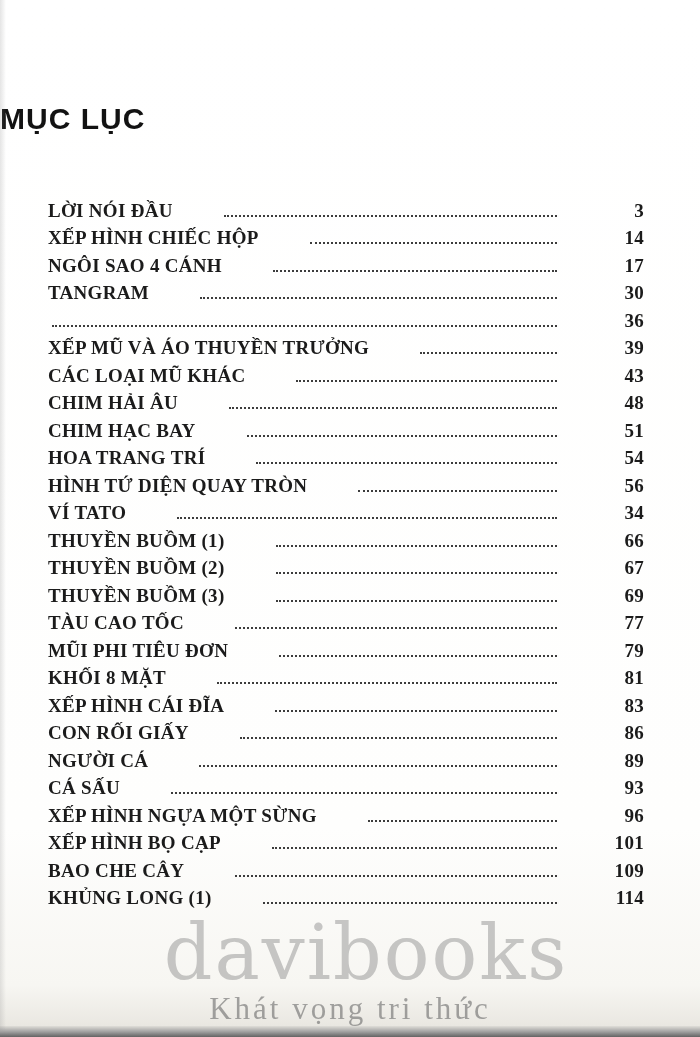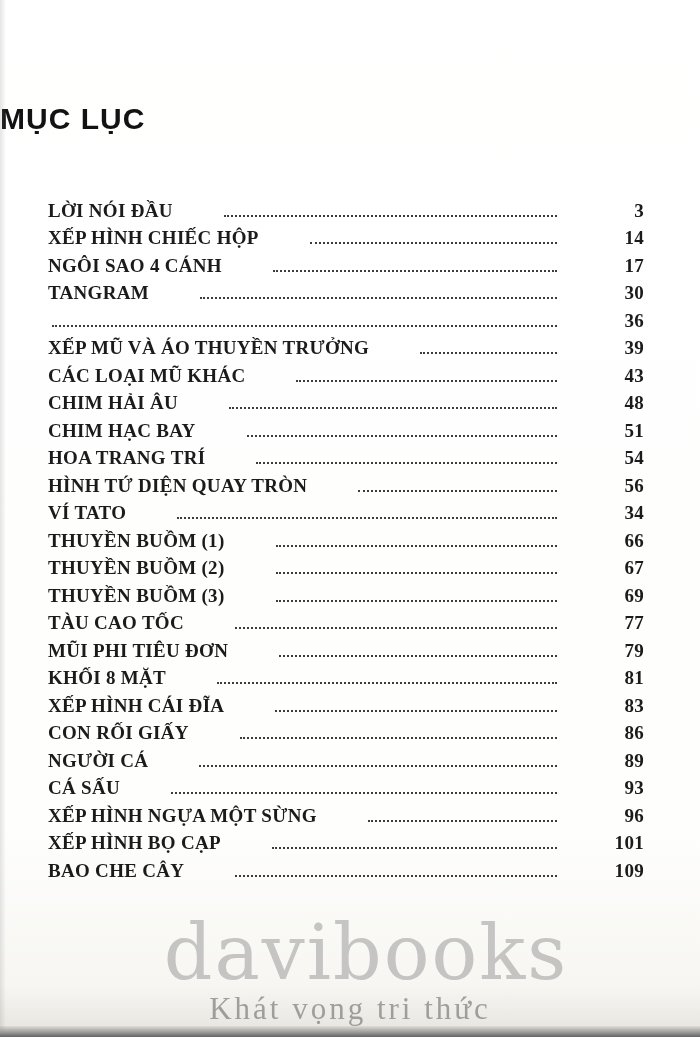--- a/index.html
+++ b/index.html
@@ -209,20 +209,25 @@
       <div class="toc-row">
         <span class="toc-label">XẾP HÌNH BỌ CẠP</span>
         <span class="leader"></span>
         <span class="toc-page">101</span>
       </div>
       <div class="toc-row">
         <span class="toc-label">BAO CHE CÂY</span>
         <span class="leader"></span>
         <span class="toc-page">109</span>
       </div>
+      <div class="toc-row">
+        <span class="toc-label">KHỦNG LONG (1)</span>
+        <span class="leader"></span>
+        <span class="toc-page">114</span>
+      </div>
     </div>
 
   <div class="watermark">
     <div class="wm-brand">davibooks</div>
     <div class="wm-slogan">Khát vọng tri thức</div>
   </div>
 
   <div class="page-edge-left"></div>
   <div class="page-edge-bottom"></div>
 </div>

